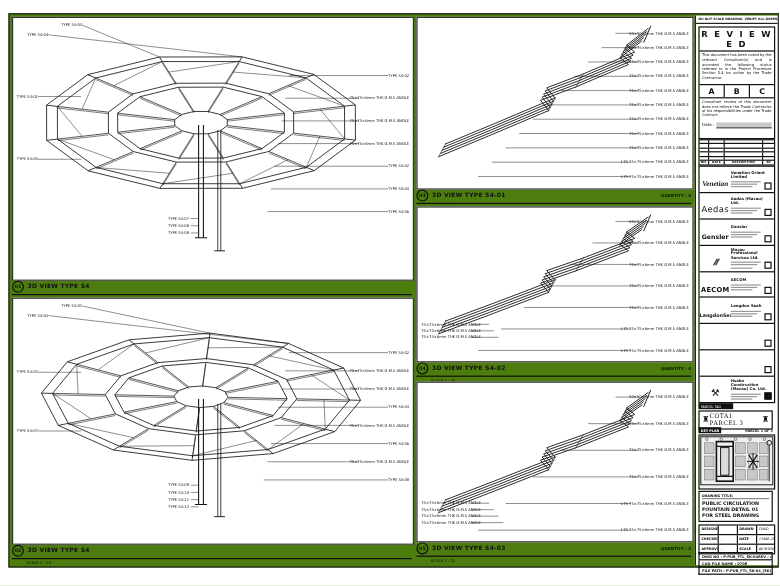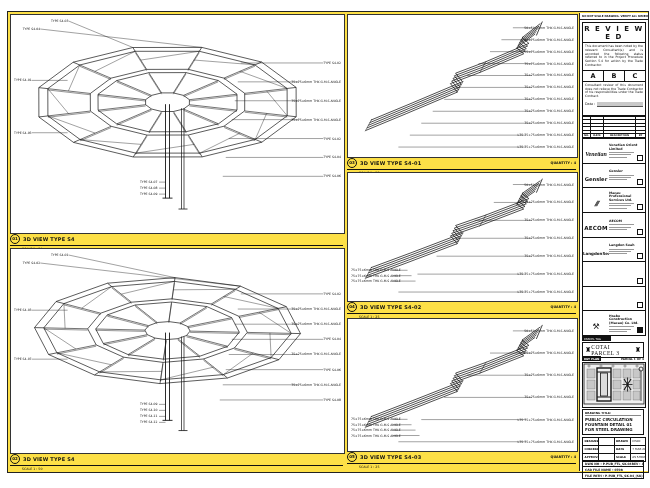--- a/index.html
+++ b/index.html
@@ -1,18 +1,18 @@
 <!DOCTYPE html>
 <html><head>
 <meta charset="utf-8">
 <style>
   html,body{margin:0;padding:0;background:#fff;}
   .page{position:relative;width:650px;height:488px;background:#ffffff;overflow:hidden;
         font-family:"DejaVu Sans",sans-serif;color:#111;}
-  .sheet{position:absolute;left:7px;top:11px;width:640px;height:460px;border:1px solid #222;background:#fde047;}
+  .sheet{position:absolute;left:7px;top:11px;width:640px;height:460px;border:1px solid #222;background:#4d7c0f;}
   .pbox{position:absolute;border:1px solid #333;background:#fff;}
   .pbox svg{position:absolute;left:0;top:0;width:100%;height:100%;}
   svg text{font-family:"DejaVu Sans",sans-serif;fill:#151515;}
   .plab{position:absolute;}
   .plrow{display:flex;align-items:center;gap:3px;border-bottom:1.6px solid #111;padding-bottom:1px;}
   .bubble{width:8px;height:8px;border:1px solid #111;border-radius:50%;font-size:4px;line-height:8px;
           text-align:center;flex:0 0 auto;font-weight:bold;}
   .ptitle{font-size:5px;font-weight:bold;letter-spacing:.2px;}
   .pqty{margin-left:auto;font-size:3.4px;font-weight:bold;}
   .pscale{font-size:3.2px;margin-left:12px;margin-top:1px;}
@@ -531,20 +531,30 @@
             <div class="clogo"><span class="lg-ven">Venetian</span></div>
             <div class="ctext">
               <div class="cname">Venetian Orient Limited</div>
               <div class="addr" style="width: 82%;"></div>
               <div class="addr" style="width: 70%;"></div>
               <div class="addr" style="width: 58%;"></div>
             </div>
             <div class="cbox"></div>
           </div>
           <div class="crow">
+            <div class="clogo"><span class="lg-aedas">Aedas</span></div>
+            <div class="ctext">
+              <div class="cname">Aedas (Macau) Ltd.</div>
+              <div class="addr" style="width: 82%;"></div>
+              <div class="addr" style="width: 70%;"></div>
+              <div class="addr" style="width: 58%;"></div>
+            </div>
+            <div class="cbox"></div>
+          </div>
+          <div class="crow">
             <div class="clogo"><span class="lg-gen">Gensler</span></div>
             <div class="ctext">
               <div class="cname">Gensler</div>
               <div class="addr" style="width: 82%;"></div>
               <div class="addr" style="width: 70%;"></div>
               <div class="addr" style="width: 58%;"></div>
             </div>
             <div class="cbox"></div>
           </div>
           <div class="crow">

